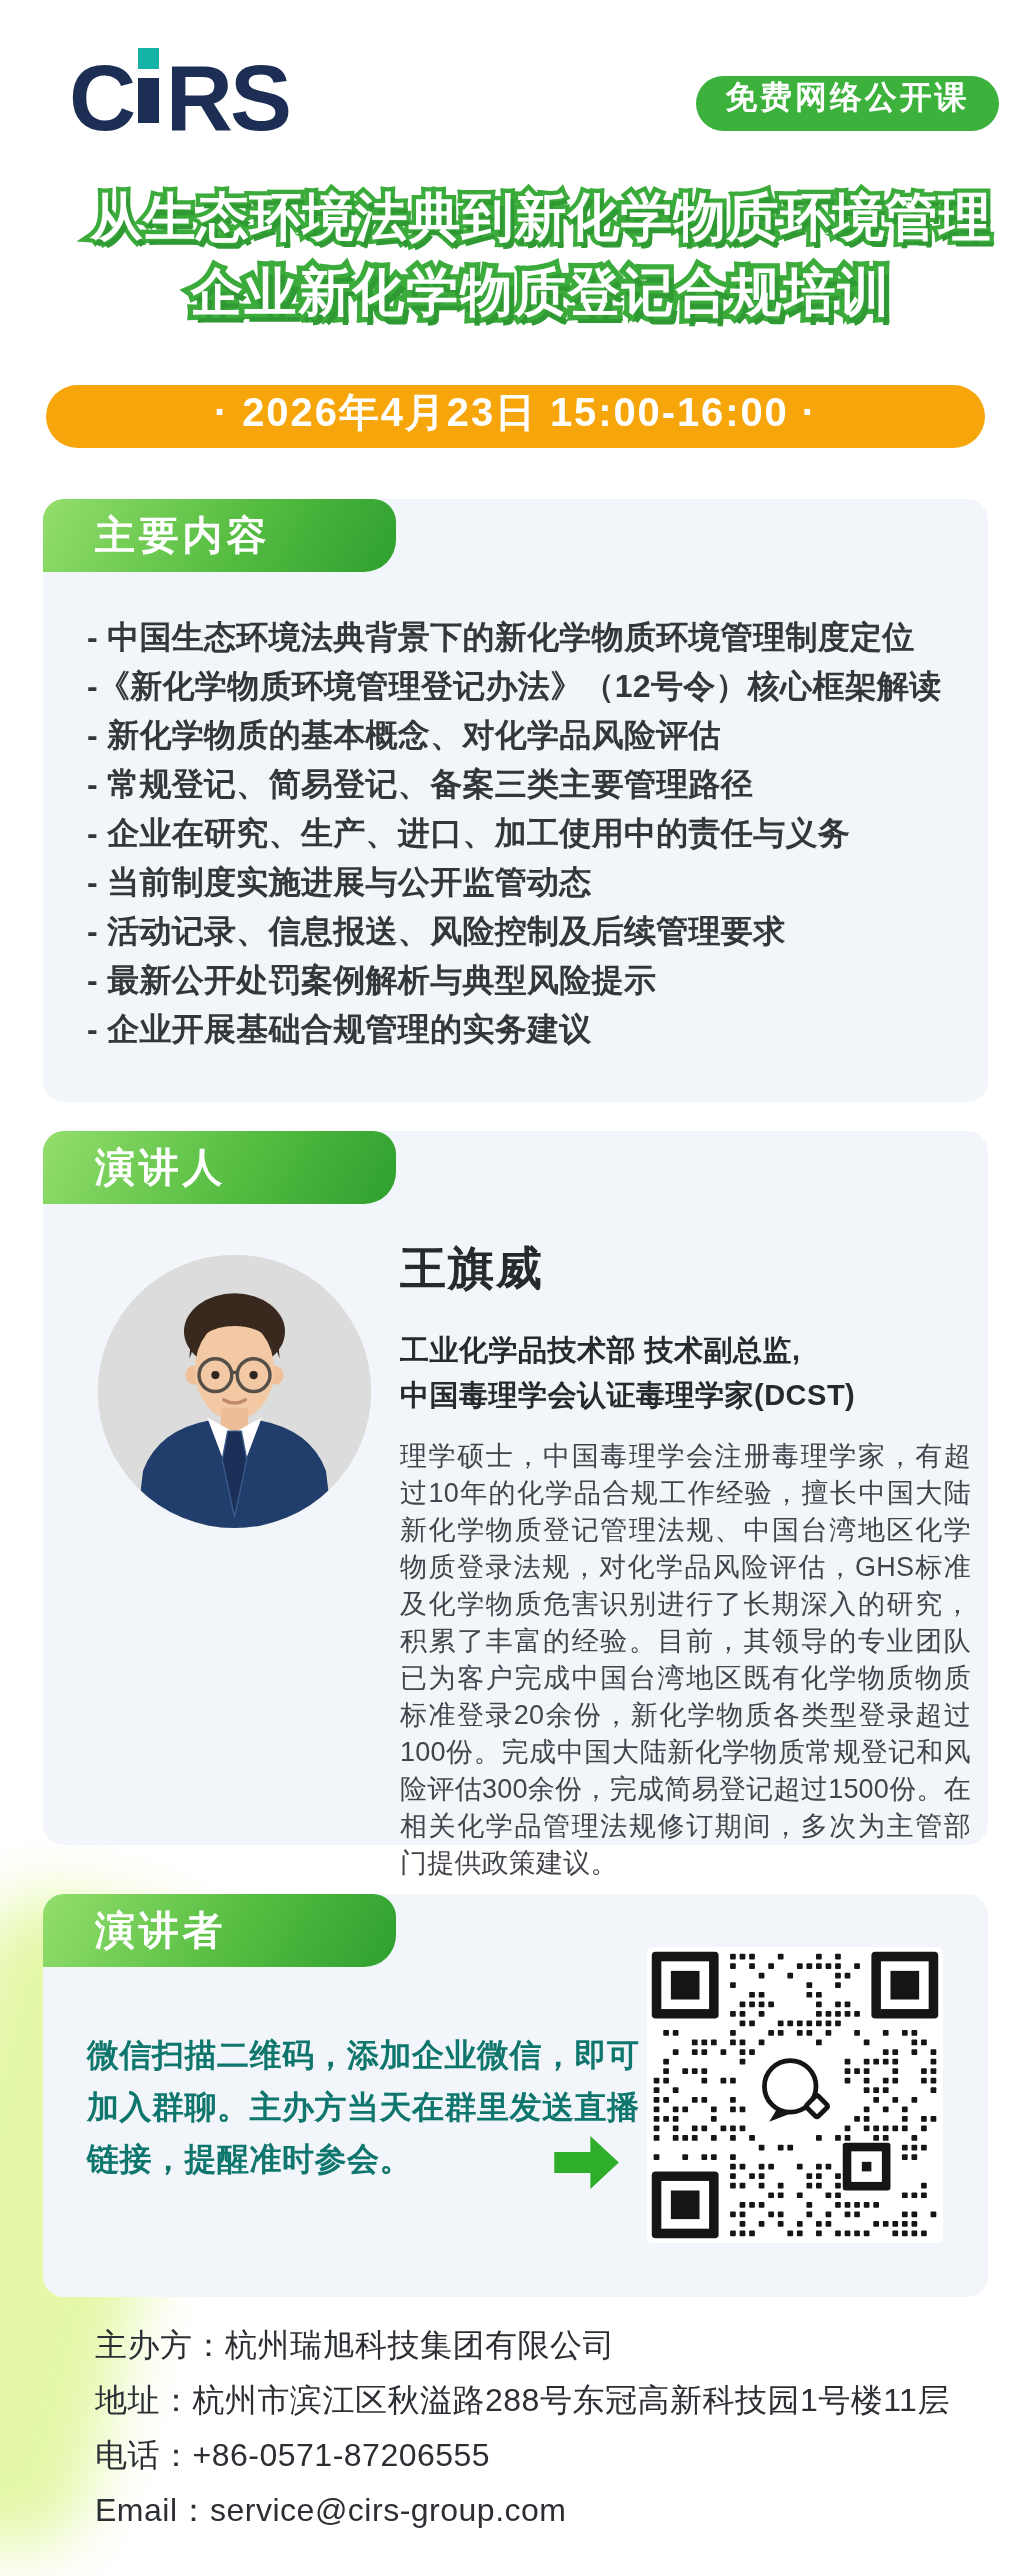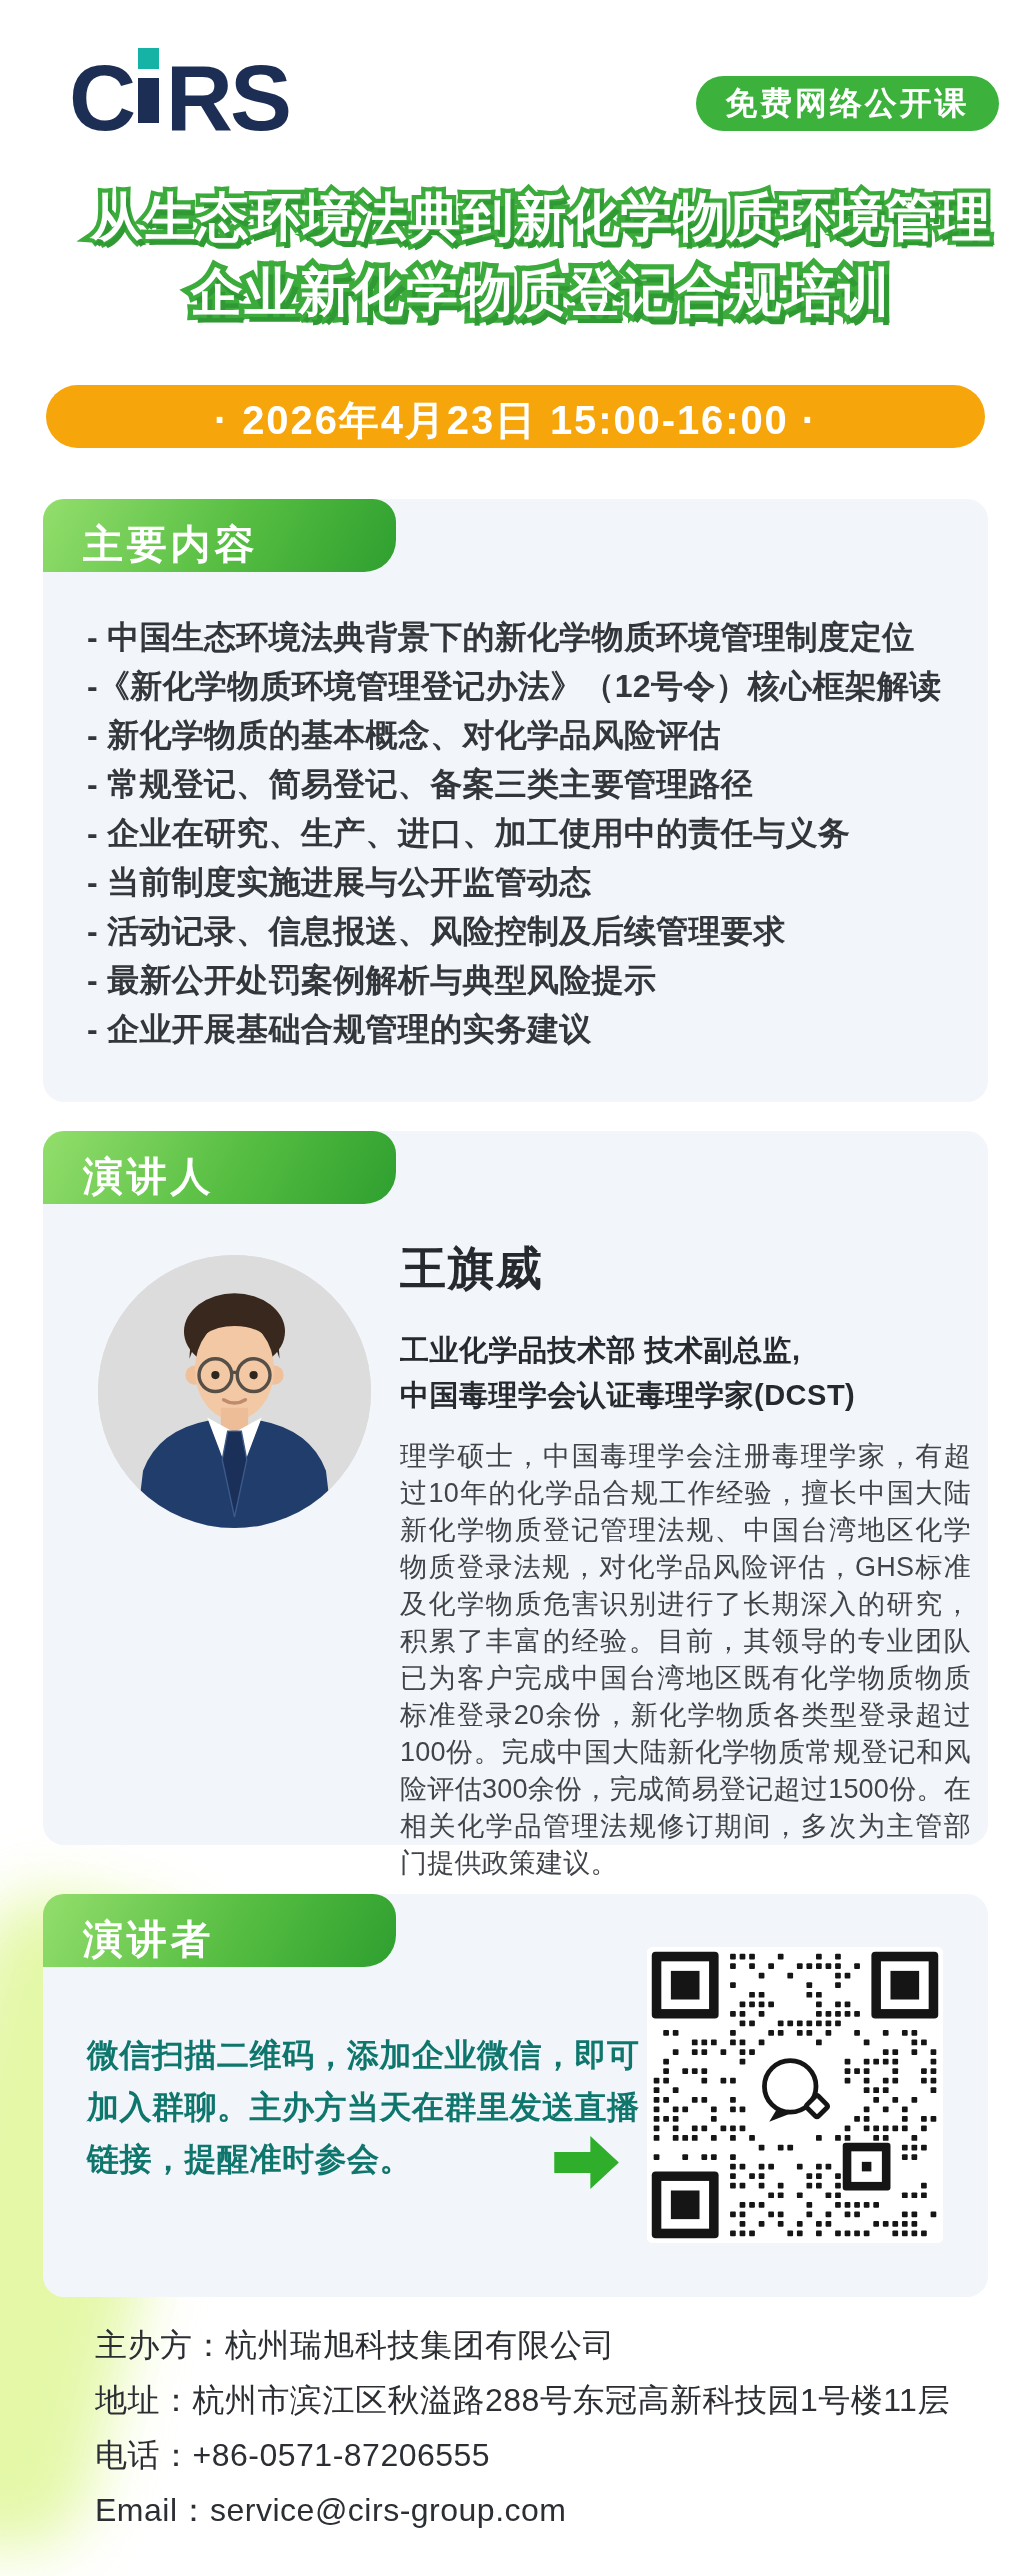--- a/index.html
+++ b/index.html
@@ -14,35 +14,35 @@
   .s2{width:44px;height:592px;right:205px;top:-86px;opacity:.55;}
   .s3{width:114px;height:859px;right:-38px;top:315px;opacity:.35;}
   .s4{width:134px;height:725px;right:-57px;top:1574px;opacity:.30;}
   .lime{position:absolute;left:-86px;bottom:29px;width:239px;height:649px;background:rgba(205,243,96,.55);filter:blur(30.5px);transform:rotate(14deg);border-radius:76px;}
 
   
   .logo{position:absolute;left:69px;top:48px;display:flex;align-items:flex-end;color:#1c2e54;font-size:93px;font-weight:800;letter-spacing:-2.9px;line-height:1;}
   .logo .i{display:flex;flex-direction:column;align-items:center;margin:0 6.7px 22px 4.8px;}
   .logo .i .dot{width:21px;height:21px;background:#14b3a6;}
   .logo .i .bar{width:21px;height:45px;background:#1c2e54;margin-top:8.6px;}
-  .badge{position:absolute;right:31.5px;top:76px;height:55px;padding:0 29px;border-radius:28px;background:#3cb23c;display:flex;align-items:center;color:#fff;font-size:32px;font-weight:700;letter-spacing:2.9px;}
+  .badge{position:absolute;right:31.5px;top:76px;height:55px;padding:0 29px;border-radius:28px;background:#3cb23c;display:flex;color:#fff;font-size:32px;font-weight:700;letter-spacing:2.9px;}
 
   
   .hero{position:absolute;left:0;top:183px;width:1030px;text-align:center;font-weight:900;color:#ffffff;padding-left:26px;}
   .hero .l1{font-size:52px;letter-spacing:1px;-webkit-text-stroke:8.6px #3bab3b;paint-order:stroke fill;text-shadow:3.8px 5.7px 0 #2f9a33;}
   .hero .l2{font-size:52px;letter-spacing:1.9px;margin-top:5px;-webkit-text-stroke:10.5px #3bab3b;paint-order:stroke fill;text-shadow:4.8px 7.6px 0 #2f9a33;}
 
-  .date-pill{position:absolute;left:46px;top:385px;width:939px;height:63px;border-radius:31.5px;background:#f6a50a;display:flex;align-items:flex-end;justify-content:center;color:#fff;font-size:40px;font-weight:700;letter-spacing:1.9px;}
+  .date-pill{position:absolute;left:46px;top:385px;width:939px;height:63px;border-radius:31.5px;background:#f6a50a;display:flex;align-items:flex-start;justify-content:center;color:#fff;font-size:40px;font-weight:700;letter-spacing:1.9px;}
 
   
   .card{position:absolute;left:43px;width:945px;background:#f2f5f9;border-radius:21px;}
   .card1{top:499px;height:603px;}
   .card2{top:1131px;height:714px;}
   .card3{top:1894px;height:403px;}
-  .tab{position:absolute;left:0;top:0;height:73px;width:353px;box-sizing:border-box;padding-left:40px;display:flex;align-items:flex-end;color:#fff;font-size:40px;font-weight:800;letter-spacing:3.8px;background:linear-gradient(118deg,#93de6c 0%,#55bd41 55%,#2e9f2f 100%);border-radius:21px 23px 32px 0;}
+  .tab{position:absolute;left:0;top:0;height:73px;width:353px;box-sizing:border-box;padding-left:52px;display:flex;align-items:center;color:#fff;font-size:40px;font-weight:800;letter-spacing:3.8px;background:linear-gradient(118deg,#93de6c 0%,#55bd41 55%,#2e9f2f 100%);border-radius:21px 23px 32px 0;}
 
   .agenda-list{position:absolute;left:44px;top:114px;right:34px;list-style:none;margin:0;padding:0;}
   .agenda-list li{font-size:32px;font-weight:700;color:#33363b;line-height:49px;letter-spacing:0.3px;white-space:nowrap;}
 
   .photo{position:absolute;left:55px;top:124px;width:273px;height:273px;border-radius:50%;overflow:hidden;background:#dcdcdc;}
   .photo svg{display:block;width:100%;height:100%;}
   .sp-name{position:absolute;left:357px;top:107px;font-size:46px;font-weight:800;color:#26292e;letter-spacing:1.9px;}
   .sp-title{position:absolute;left:357px;top:197px;font-size:29px;font-weight:800;color:#26292e;line-height:45px;letter-spacing:0.5px;}
   .sp-bio{position:absolute;left:357px;top:307px;width:571px;font-size:27px;font-weight:400;color:#41454b;line-height:37px;text-align:justify;letter-spacing:0.2px;}
 

